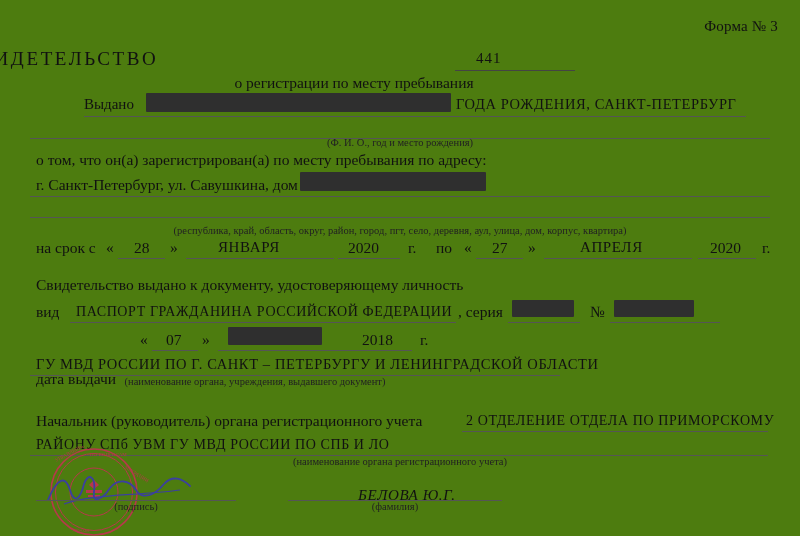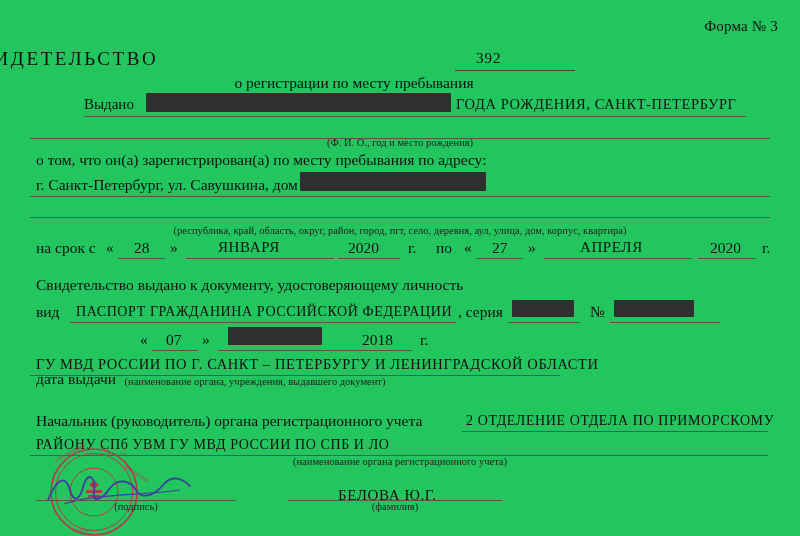--- a/index.html
+++ b/index.html
@@ -8,21 +8,21 @@
     background: #ffffff;
   }
   body {
     font-family: "Liberation Serif", serif;
     color: #111111;
   }
   #page {
     position: relative;
     width: 800px;
     height: 536px;
-    background: #22c55e;
+    background: #4d7c0f;
     overflow: hidden;
   }
   .form-no {
     position: absolute;
     top: 18px;
     right: 22px;
     font-size: 15px;
     font-family: "Liberation Serif", serif;
     letter-spacing: 0.2px;
   }
@@ -109,21 +109,21 @@
 </head>
 <body>
 
 <div id="page">
 
   <div class="form-no">Форма № 3</div>
 
   <div class="title-block">
     <span class="title-main">СВИДЕТЕЛЬСТВО</span>
   </div>
-  <div class="title-number">392</div>
+  <div class="title-number">441</div>
   <div class="title-number-rule"></div>
   <div class="title-sub"><span>о регистрации по месту пребывания</span></div>
 
   <div class="row" style="top:96px; left:84px;">Выдано</div>
   <div class="redact" style="top:93px; left:146px; width:305px; height:19px;"></div>
   <div class="row val-caps" style="top:96px; left:456px; font-size:14.5px;">ГОДА РОЖДЕНИЯ, САНКТ-ПЕТЕРБУРГ</div>
   <div class="rule" style="top:116px; left:84px; width:662px;"></div>
   <div class="rule" style="top:138px; left:30px; width:740px;"></div>
   <div class="hint" style="top:137px; left:0;text-align:center;"><span>(Ф. И. О., год и место рождения)</span></div>
 
@@ -211,17 +211,17 @@
 
   <div class="sig">
     <svg width="150" height="42" viewBox="0 0 150 42">
       <path d="M4 30 C14 6, 22 6, 26 20 C30 34, 36 30, 40 14 C44 2, 52 6, 50 22 C48 34, 58 30, 66 18 C74 8, 86 10, 92 20 C98 30, 110 26, 120 14 C128 5, 138 8, 146 16" fill="none" stroke="#3b3fa0" stroke-width="1.8" stroke-linecap="round"></path>
       <path d="M20 34 C46 24, 92 26, 136 20" fill="none" stroke="#3b3fa0" stroke-width="1.2"></path>
     </svg>
   </div>
   <div class="rule" style="top:500px; left:36px; width:200px;"></div>
   <div class="hint" style="top:501px; left:0;"><span style="left:-264px;">(подпись)</span></div>
 
-  <div class="row val-caps" style="top:487px; left:338px; font-size:15px;">БЕЛОВА Ю.Г.</div>
+  <div class="row val-caps" style="top:487px; left:358px; font-size:15px;font-style:italic;">БЕЛОВА Ю.Г.</div>
   <div class="rule" style="top:500px; left:288px; width:214px;"></div>
   <div class="hint" style="top:501px; left:0;"><span style="left:-5px;">(фамилия)</span></div>
 
 </div>
 
 </body></html>

